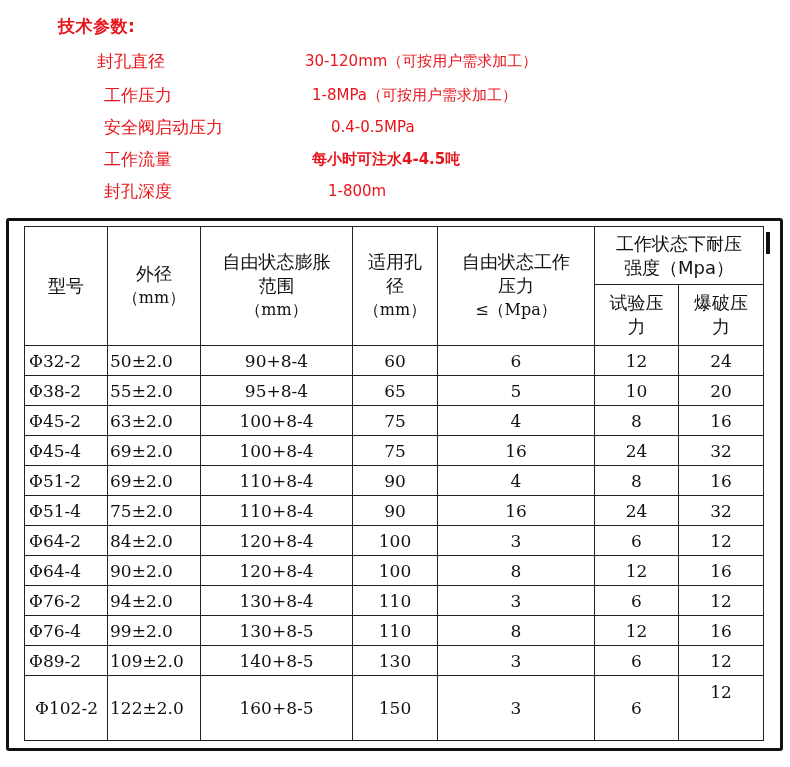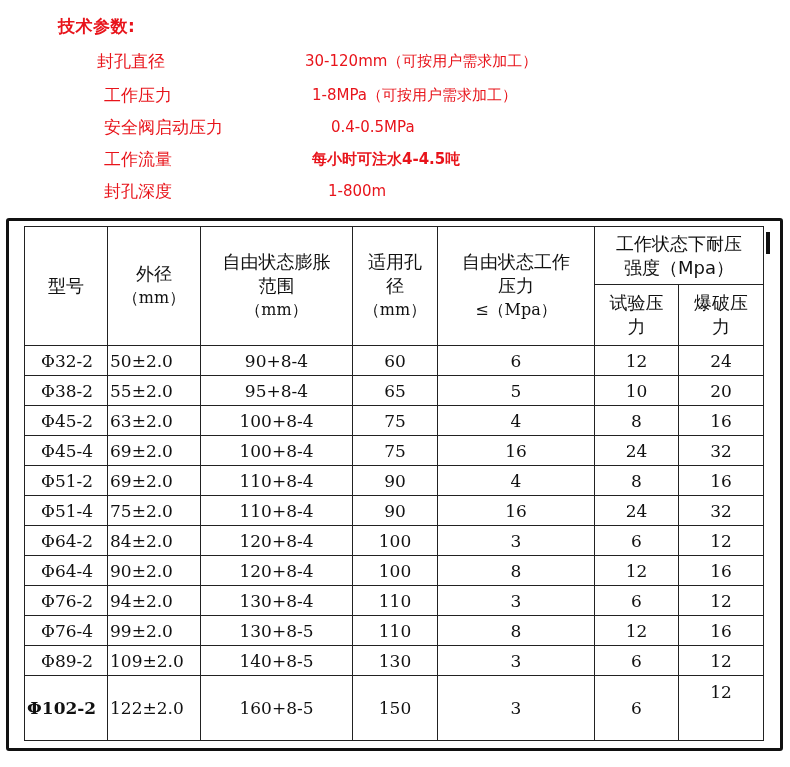--- a/index.html
+++ b/index.html
@@ -14,21 +14,21 @@
            border:3px solid #111; border-radius:3px; box-sizing:content-box; }
   .frame-mark { position:absolute; left:766px; top:232px; width:4px; height:22px; background:#111; }
 
   table.spec { position:absolute; left:24px; top:226px; border-collapse:collapse;
                font-family: "DejaVu Serif", "Liberation Serif", serif; color:#111; table-layout:fixed; }
   table.spec td, table.spec th { border:1.5px solid #222; text-align:center; padding:0; font-weight:normal; }
   table.spec th { font-family: "DejaVu Sans", "Liberation Sans", sans-serif; font-size:18px; line-height:24px; }
   table.spec th .unit { font-size:16px; font-family: "DejaVu Serif", "Liberation Serif", serif; }
   table.spec td { font-size:17px; height:29px; }
   table.spec tr.last td { height:58px; }
-  table.spec td.model { text-align:left; padding-left:16px; white-space:nowrap; font-size:17px; }
+  table.spec td.model { text-align:left; padding-left:4px; white-space:nowrap; font-size:17px; }
   table.spec td.od { text-align:left; padding-left:2px; white-space:nowrap; }
   td.top-aligned { vertical-align:top; padding-top:6px !important; }
 </style>
 </head>
 <body>
 
 <div class="params">
   <div class="ptitle">技术参数:</div>
 
   <div class="plabel" style="left:97px; top:50px;">封孔直径</div>
@@ -192,21 +192,21 @@
     <tr>
       <td class="model">Φ89-2</td>
       <td class="od">109±2.0</td>
       <td>140+8-5</td>
       <td>130</td>
       <td>3</td>
       <td>6</td>
       <td>12</td>
     </tr>
     <tr class="last">
-      <td class="model" style="padding-left:2px;font-weight:bold;">Φ102-2</td>
+      <td class="model" style="padding-left:10px;">Φ102-2</td>
       <td class="od">122±2.0</td>
       <td>160+8-5</td>
       <td>150</td>
       <td>3</td>
       <td>6</td>
       <td class="top-aligned">12</td>
     </tr>
   </tbody>
 </table>
 

